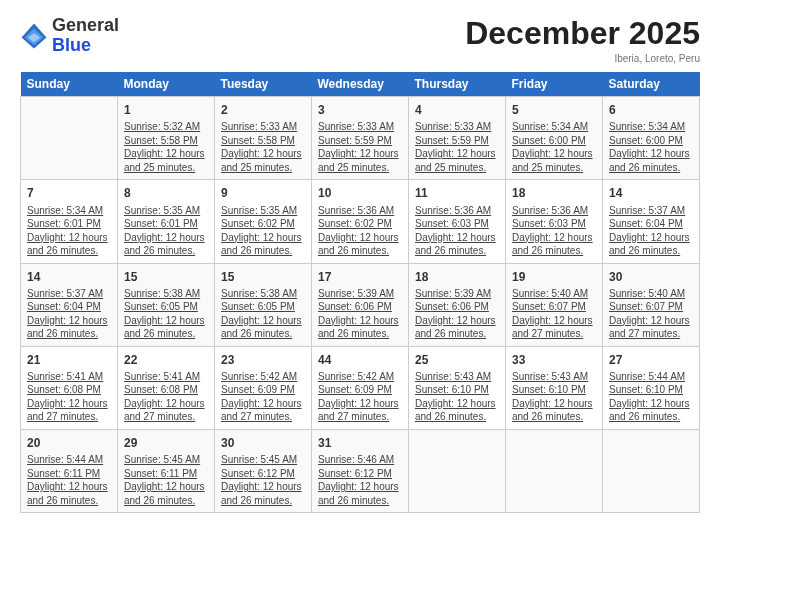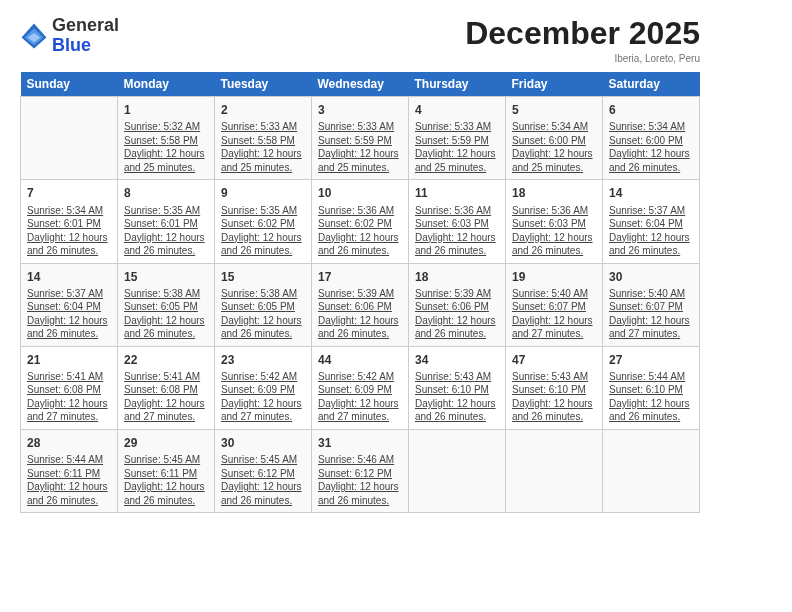--- a/index.html
+++ b/index.html
@@ -227,35 +227,35 @@
           </td>
           <td>
             <span class="day-num">23</span>
             <div class="day-info">Sunrise: 5:42 AM<br>Sunset: 6:09 PM<br>Daylight: 12 hours<br>and 27 minutes.</div>
           </td>
           <td>
             <span class="day-num">44</span>
             <div class="day-info">Sunrise: 5:42 AM<br>Sunset: 6:09 PM<br>Daylight: 12 hours<br>and 27 minutes.</div>
           </td>
           <td>
-            <span class="day-num">34</span>
+            <span class="day-num">25</span>
             <div class="day-info">Sunrise: 5:43 AM<br>Sunset: 6:10 PM<br>Daylight: 12 hours<br>and 26 minutes.</div>
           </td>
           <td>
-            <span class="day-num">47</span>
+            <span class="day-num">33</span>
             <div class="day-info">Sunrise: 5:43 AM<br>Sunset: 6:10 PM<br>Daylight: 12 hours<br>and 26 minutes.</div>
           </td>
           <td>
             <span class="day-num">27</span>
             <div class="day-info">Sunrise: 5:44 AM<br>Sunset: 6:10 PM<br>Daylight: 12 hours<br>and 26 minutes.</div>
           </td>
         </tr>
         <tr>
           <td>
-            <span class="day-num">28</span>
+            <span class="day-num">20</span>
             <div class="day-info">Sunrise: 5:44 AM<br>Sunset: 6:11 PM<br>Daylight: 12 hours<br>and 26 minutes.</div>
           </td>
           <td>
             <span class="day-num">29</span>
             <div class="day-info">Sunrise: 5:45 AM<br>Sunset: 6:11 PM<br>Daylight: 12 hours<br>and 26 minutes.</div>
           </td>
           <td>
             <span class="day-num">30</span>
             <div class="day-info">Sunrise: 5:45 AM<br>Sunset: 6:12 PM<br>Daylight: 12 hours<br>and 26 minutes.</div>
           </td>

